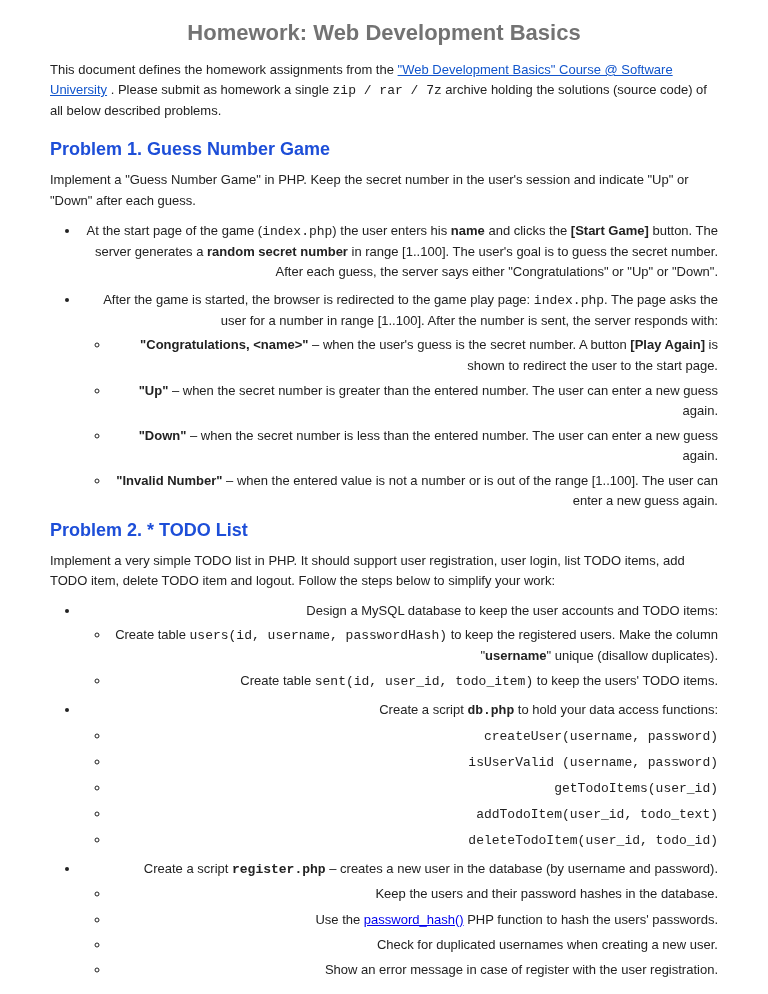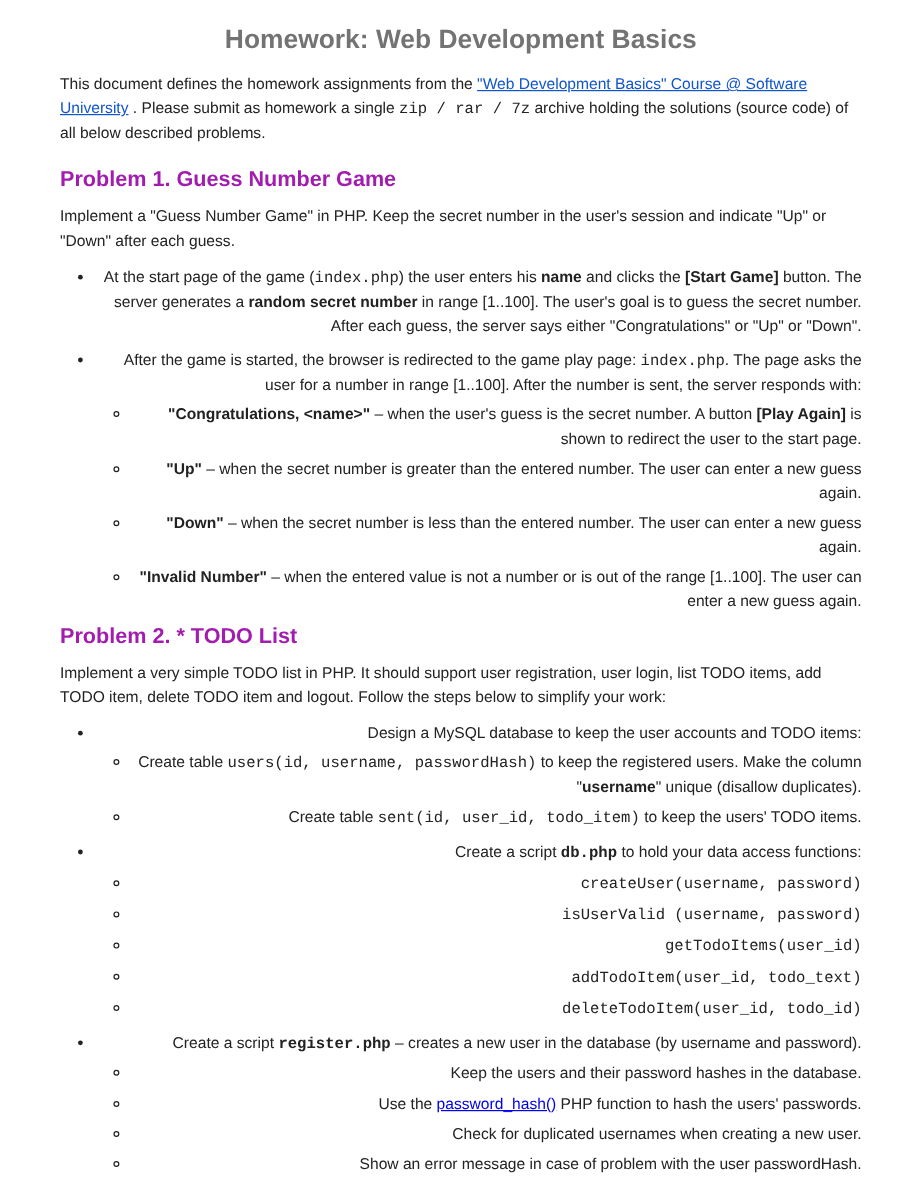--- a/index.html
+++ b/index.html
@@ -27,21 +27,21 @@
     .intro-text {
       font-size: 13px;
       line-height: 1.55;
       margin-bottom: 18px;
     }
     .intro-text a {
       color: #1155CC;
       text-decoration: underline;
     }
     h2.problem-title {
-      color: #a21caf;
+      color: #1d4ed8;
       font-size: 18px;
       font-weight: bold;
       margin-bottom: 10px;
       margin-top: 6px;
     }
     .problem-desc {
       font-size: 13px;
       line-height: 1.55;
       margin-bottom: 10px;
     }
@@ -125,17 +125,17 @@
         <li><code class="mono">deleteTodoItem(user_id, todo_id)</code></li>
       </ul>
     </li>
 
     <li>
       Create a script <code class="mono bold">register.php</code> – creates a new user in the database (by username and password).
       <ul class="circle-list">
         <li>Keep the users and their password hashes in the database.</li>
         <li>Use the <a href="#">password_hash()</a> PHP function to hash the users' passwords.</li>
         <li>Check for duplicated usernames when creating a new user.</li>
-        <li>Show an error message in case of problem with the user passwordHash.</li>
+        <li>Show an error message in case of register with the user registration.</li>
       </ul>
     </li>
   </ul>
 </div>
 
 </body></html>

